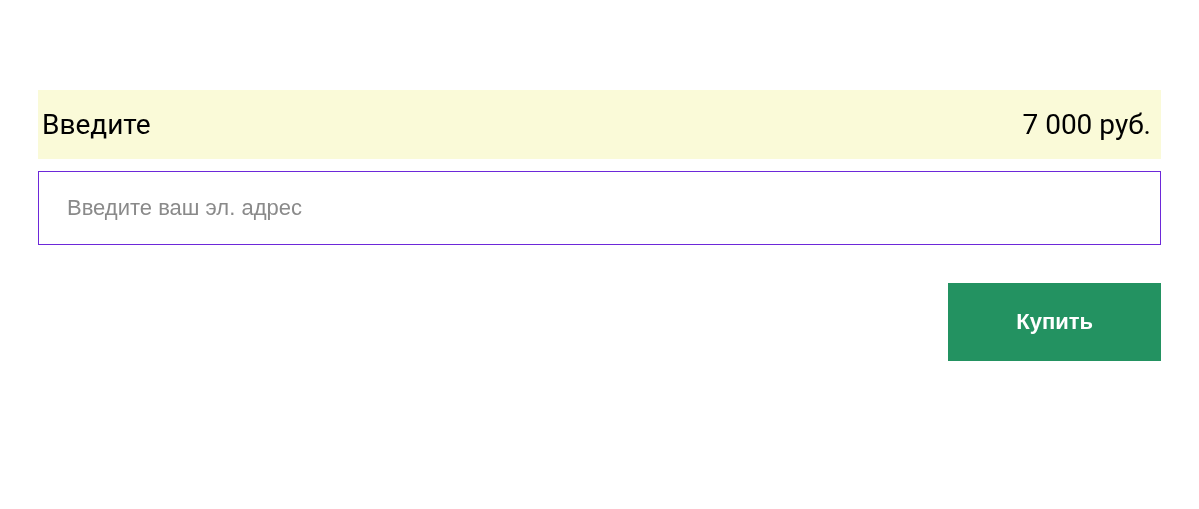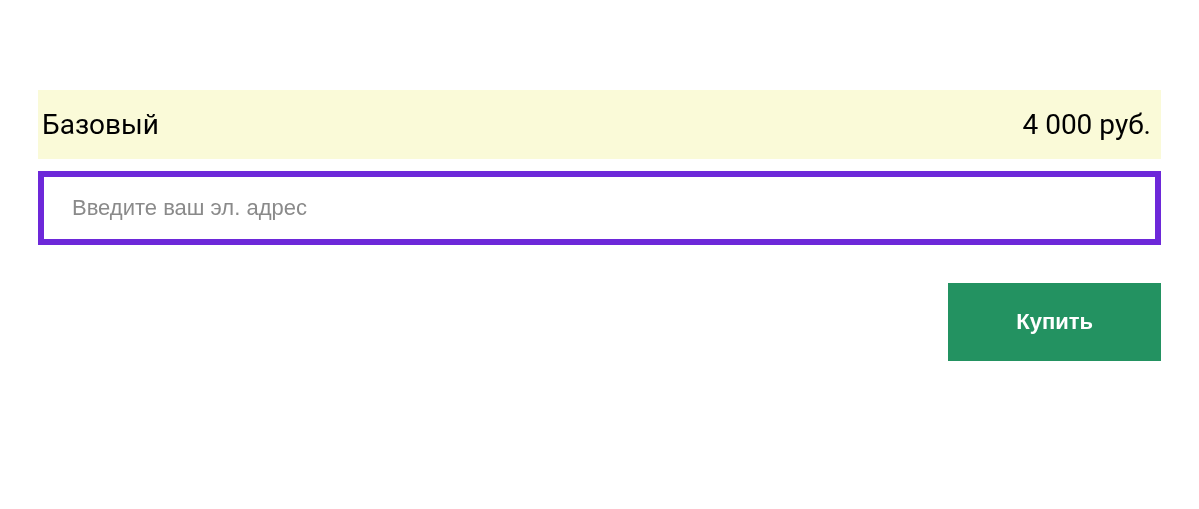--- a/index.html
+++ b/index.html
@@ -34,21 +34,21 @@
       font-size: 28px;
       color: #000000;
       font-weight: 400;
     }
     .email-input {
       width: 100%;
       height: 74px;
       padding: 0 28px;
       font-size: 22px;
       color: #737373;
-      border: 6px solid #6d28d9;
+      border: 1px solid #6d28d9;
       outline: none;
       background: #ffffff;
     }
     .email-input::placeholder {
       color: #8a8a8a;
     }
     .button-row {
       display: flex;
       justify-content: flex-end;
       margin-top: 38px;
@@ -61,20 +61,20 @@
       border: none;
       padding: 26px 68px;
       cursor: pointer;
     }
   </style>
 </head>
 <body>
 
 <div class="container">
   <div class="header-row">
-    <span class="plan-name">Базовый</span>
-    <span class="plan-price">4 000 руб.</span>
+    <span class="plan-name">Введите</span>
+    <span class="plan-price">7 000 руб.</span>
   </div>
   <input type="text" class="email-input" placeholder="Введите ваш эл. адрес" style="">
   <div class="button-row">
     <button class="buy-button">Купить</button>
   </div>
 </div>
 
 </body></html>

